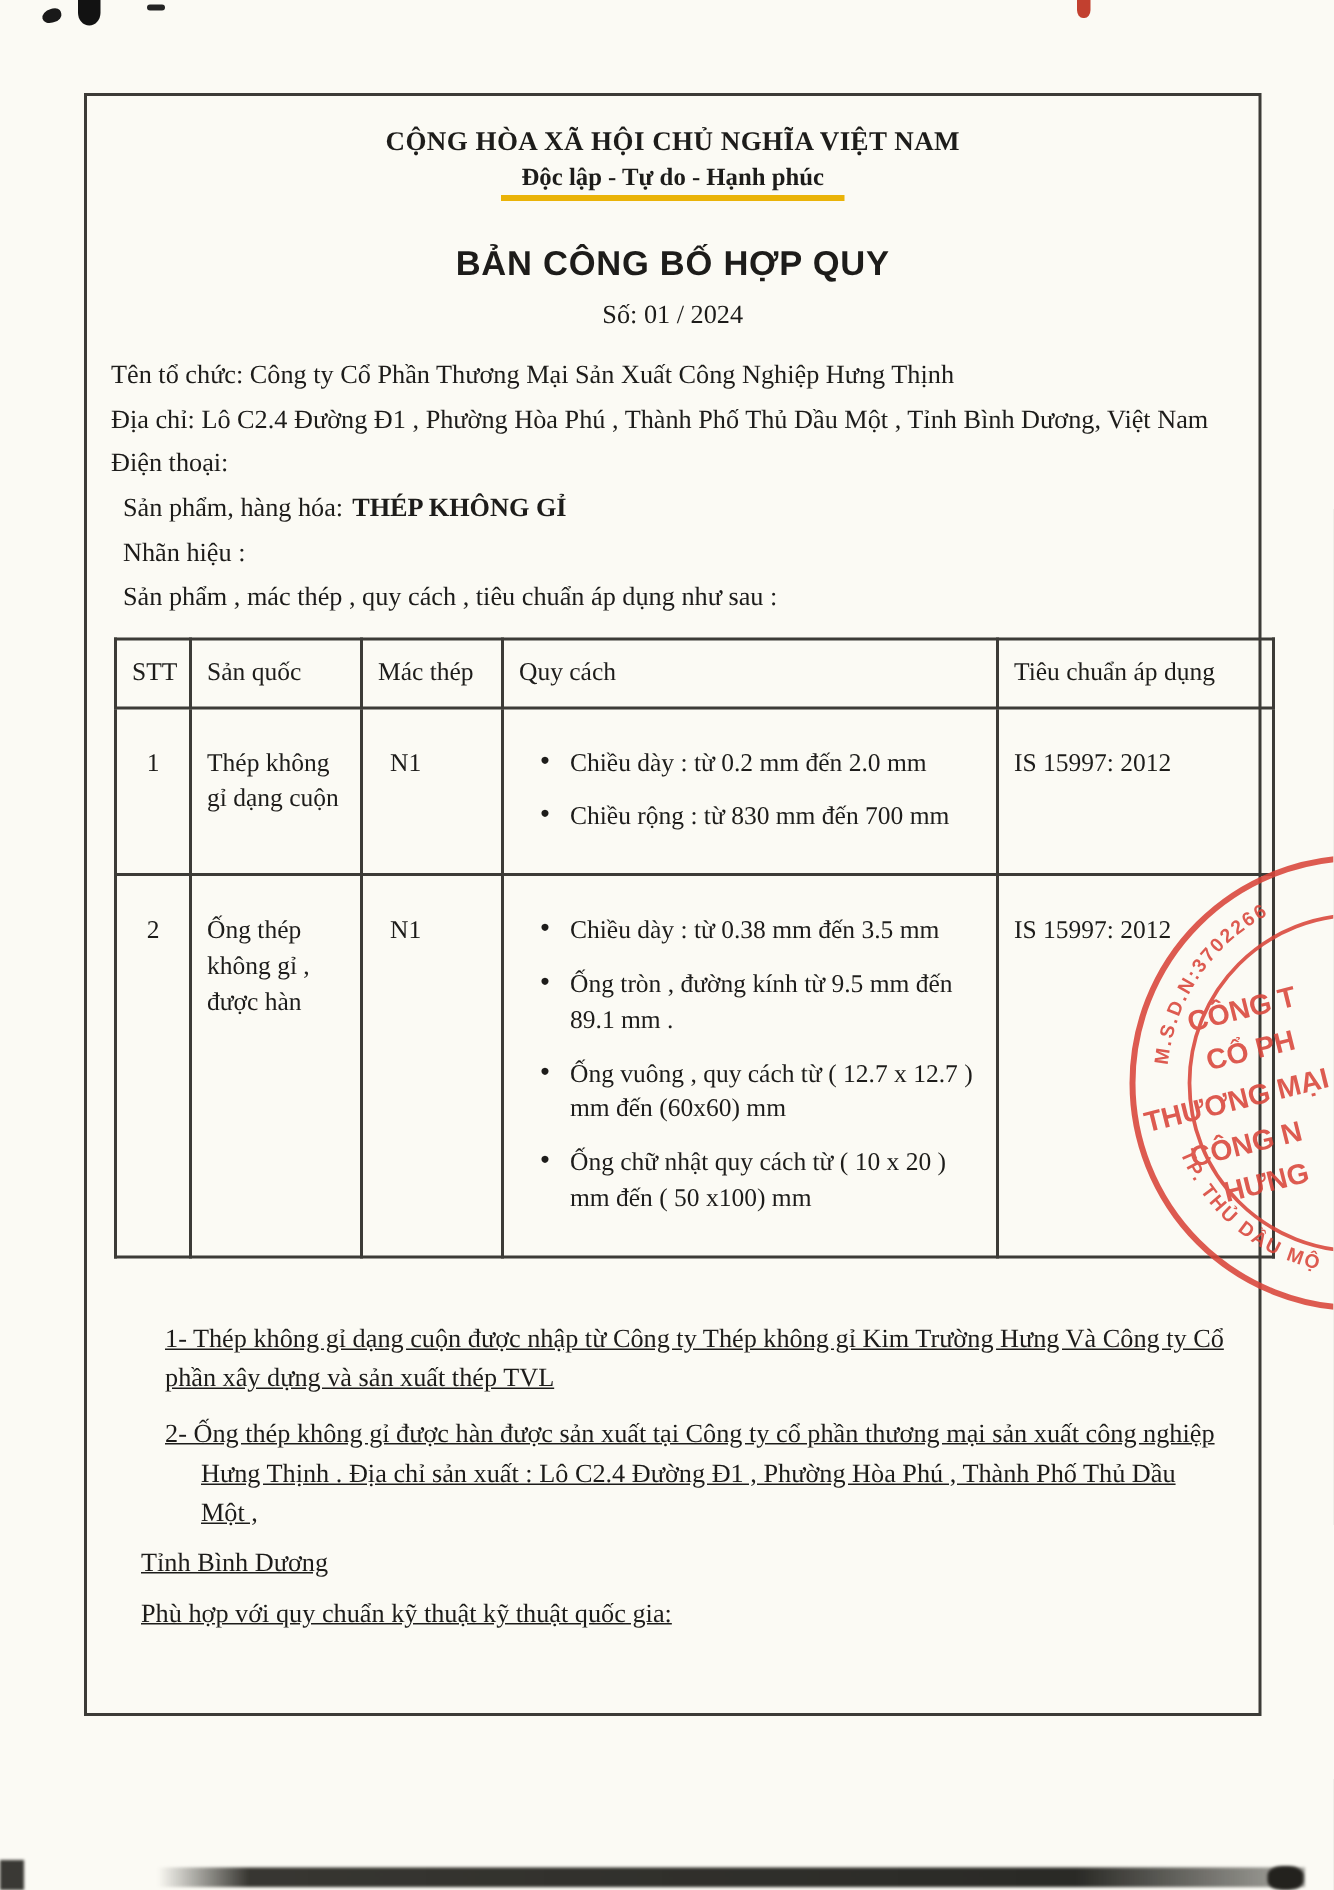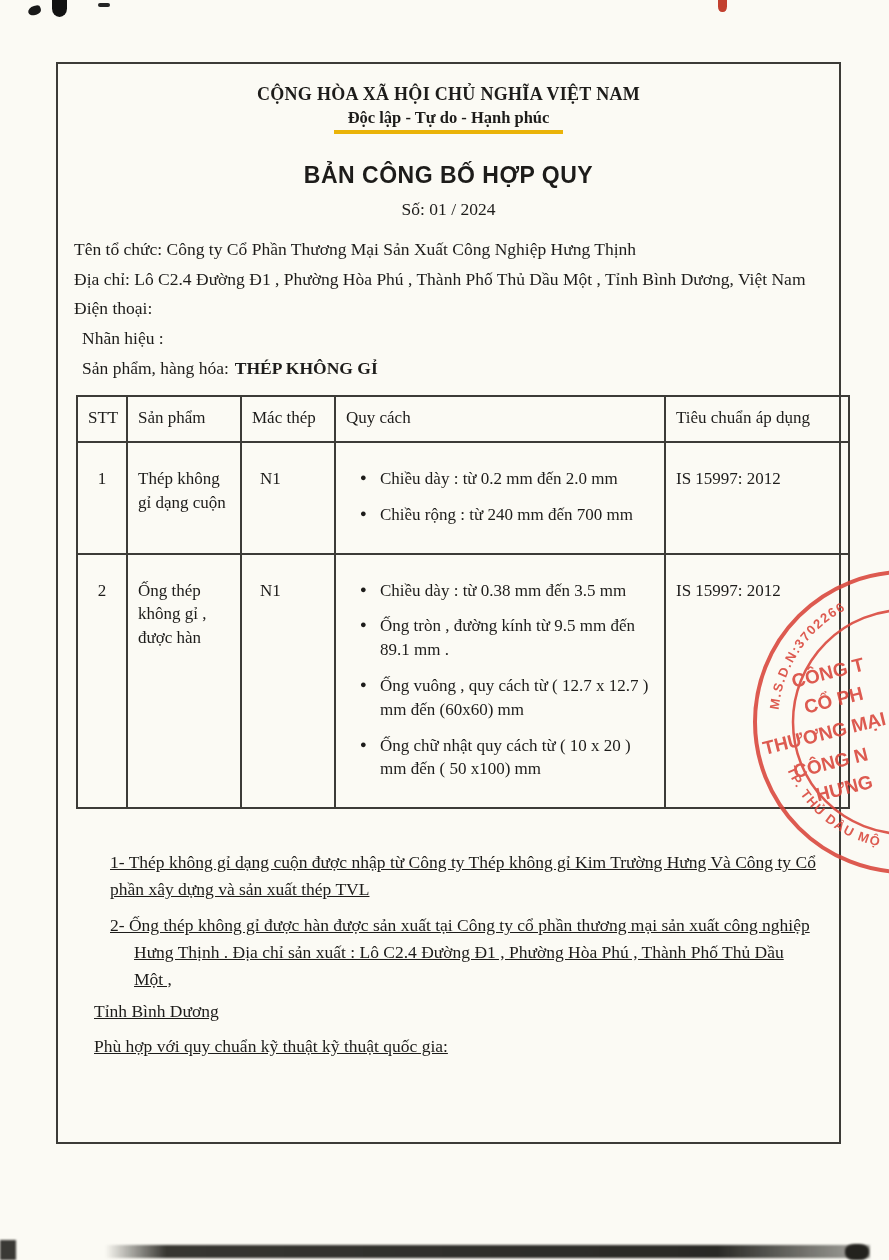--- a/index.html
+++ b/index.html
@@ -75,50 +75,51 @@
       <span class="motto">Độc lập - Tự do - Hạnh phúc</span>
     </div>
 
     <div class="doc-title">BẢN CÔNG BỐ HỢP QUY</div>
     <div class="doc-number">Số: 01 / 2024</div>
 
     <div class="body-text">
       <p class="p-org">Tên tổ chức: Công ty Cổ Phần Thương Mại Sản Xuất Công Nghiệp Hưng Thịnh</p>
       <p>Địa chỉ: Lô C2.4 Đường Đ1 , Phường Hòa Phú , Thành Phố Thủ Dầu Một , Tỉnh Bình Dương, Việt Nam</p>
       <p>Điện thoại:</p>
+      <p class="p-indent"><span>Sản phẩm, hàng hóa:</span><span class="product-value">THÉP KHÔNG GỈ</span></p>
       <p class="p-indent">Nhãn hiệu :</p>
-      <p class="p-indent"><span>Sản phẩm, hàng hóa:</span><span class="product-value">THÉP KHÔNG GỈ</span></p>
+      <p class="p-indent">Sản phẩm , mác thép , quy cách , tiêu chuẩn áp dụng như sau :</p>
     </div>
 
     <table class="spec">
       <colgroup>
         <col style="width:50px">
           <col style="width:114px">
           <col style="width:94px">
           <col style="width:330px">
           <col style="width:184px">
       </colgroup>
       <thead>
         <tr>
           <th>STT</th>
-          <th>Sản phẩm</th>
+          <th>Sản quốc</th>
           <th>Mác thép</th>
           <th>Quy cách</th>
           <th>Tiêu chuẩn áp dụng</th>
         </tr>
       </thead>
       <tbody>
         <tr>
           <td style="text-align:center">1</td>
           <td class="c-sanpham">Thép không gỉ dạng cuộn</td>
           <td style="padding-left:18px">N1</td>
           <td>
             <ul class="qlist">
               <li>Chiều dày : từ 0.2 mm đến 2.0 mm</li>
-              <li>Chiều rộng : từ 240 mm đến 700 mm</li>
+              <li>Chiều rộng : từ 830 mm đến 700 mm</li>
             </ul>
           </td>
           <td>IS 15997: 2012</td>
         </tr>
         <tr>
           <td style="text-align:center">2</td>
           <td class="c-sanpham">Ống thép không gỉ , được hàn</td>
           <td style="padding-left:18px">N1</td>
           <td>
             <ul class="qlist">

